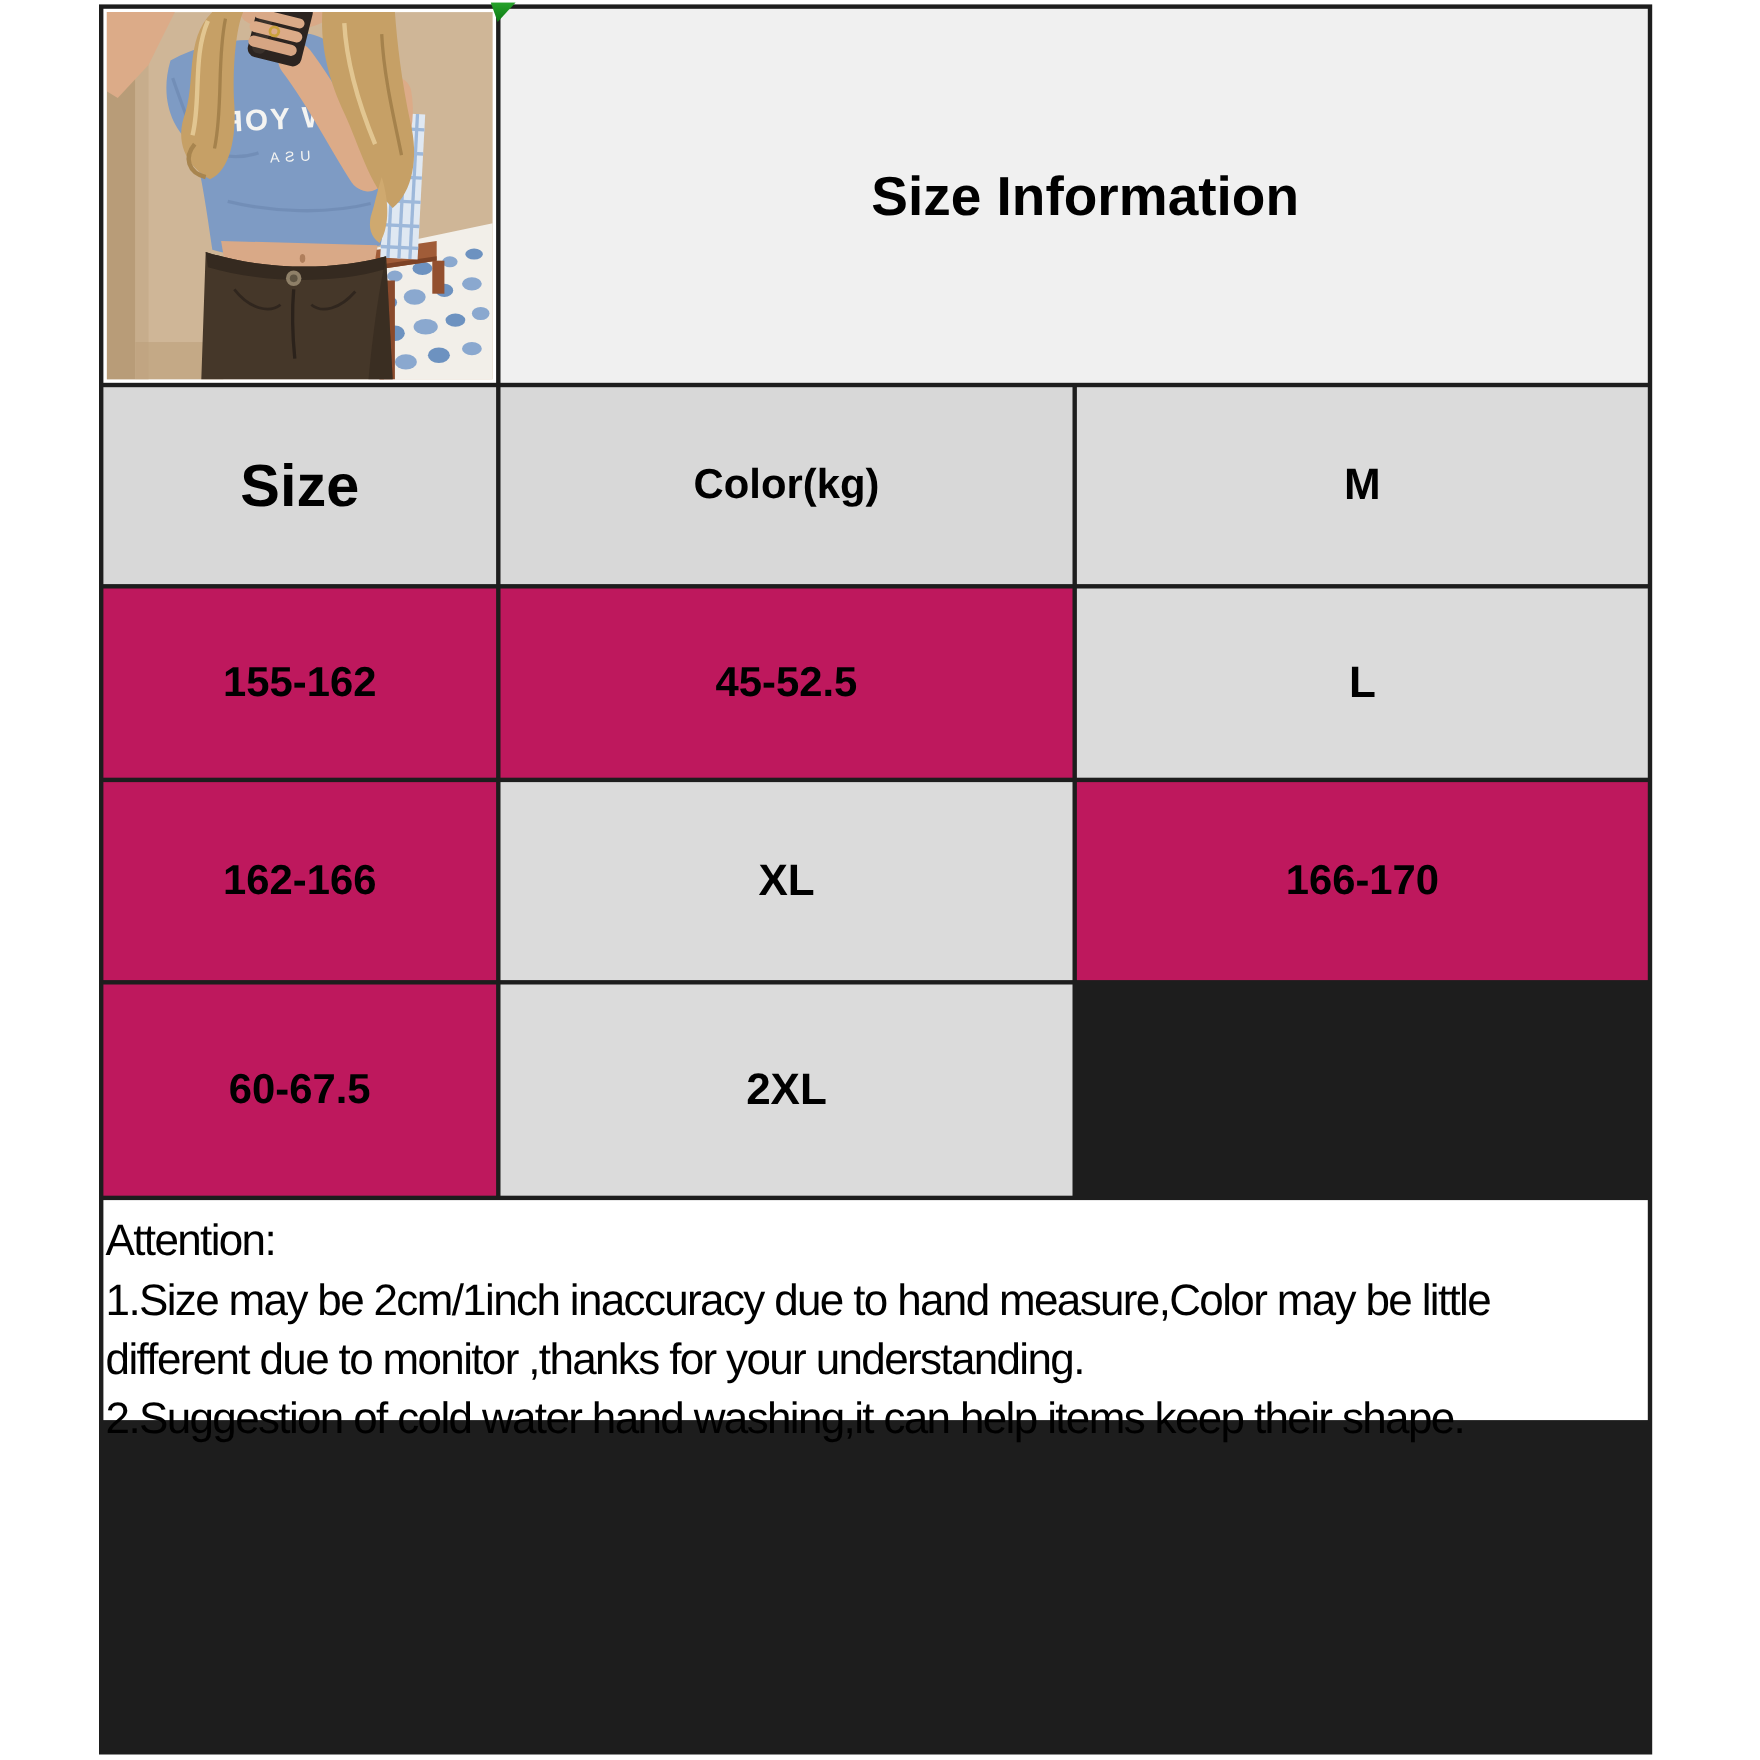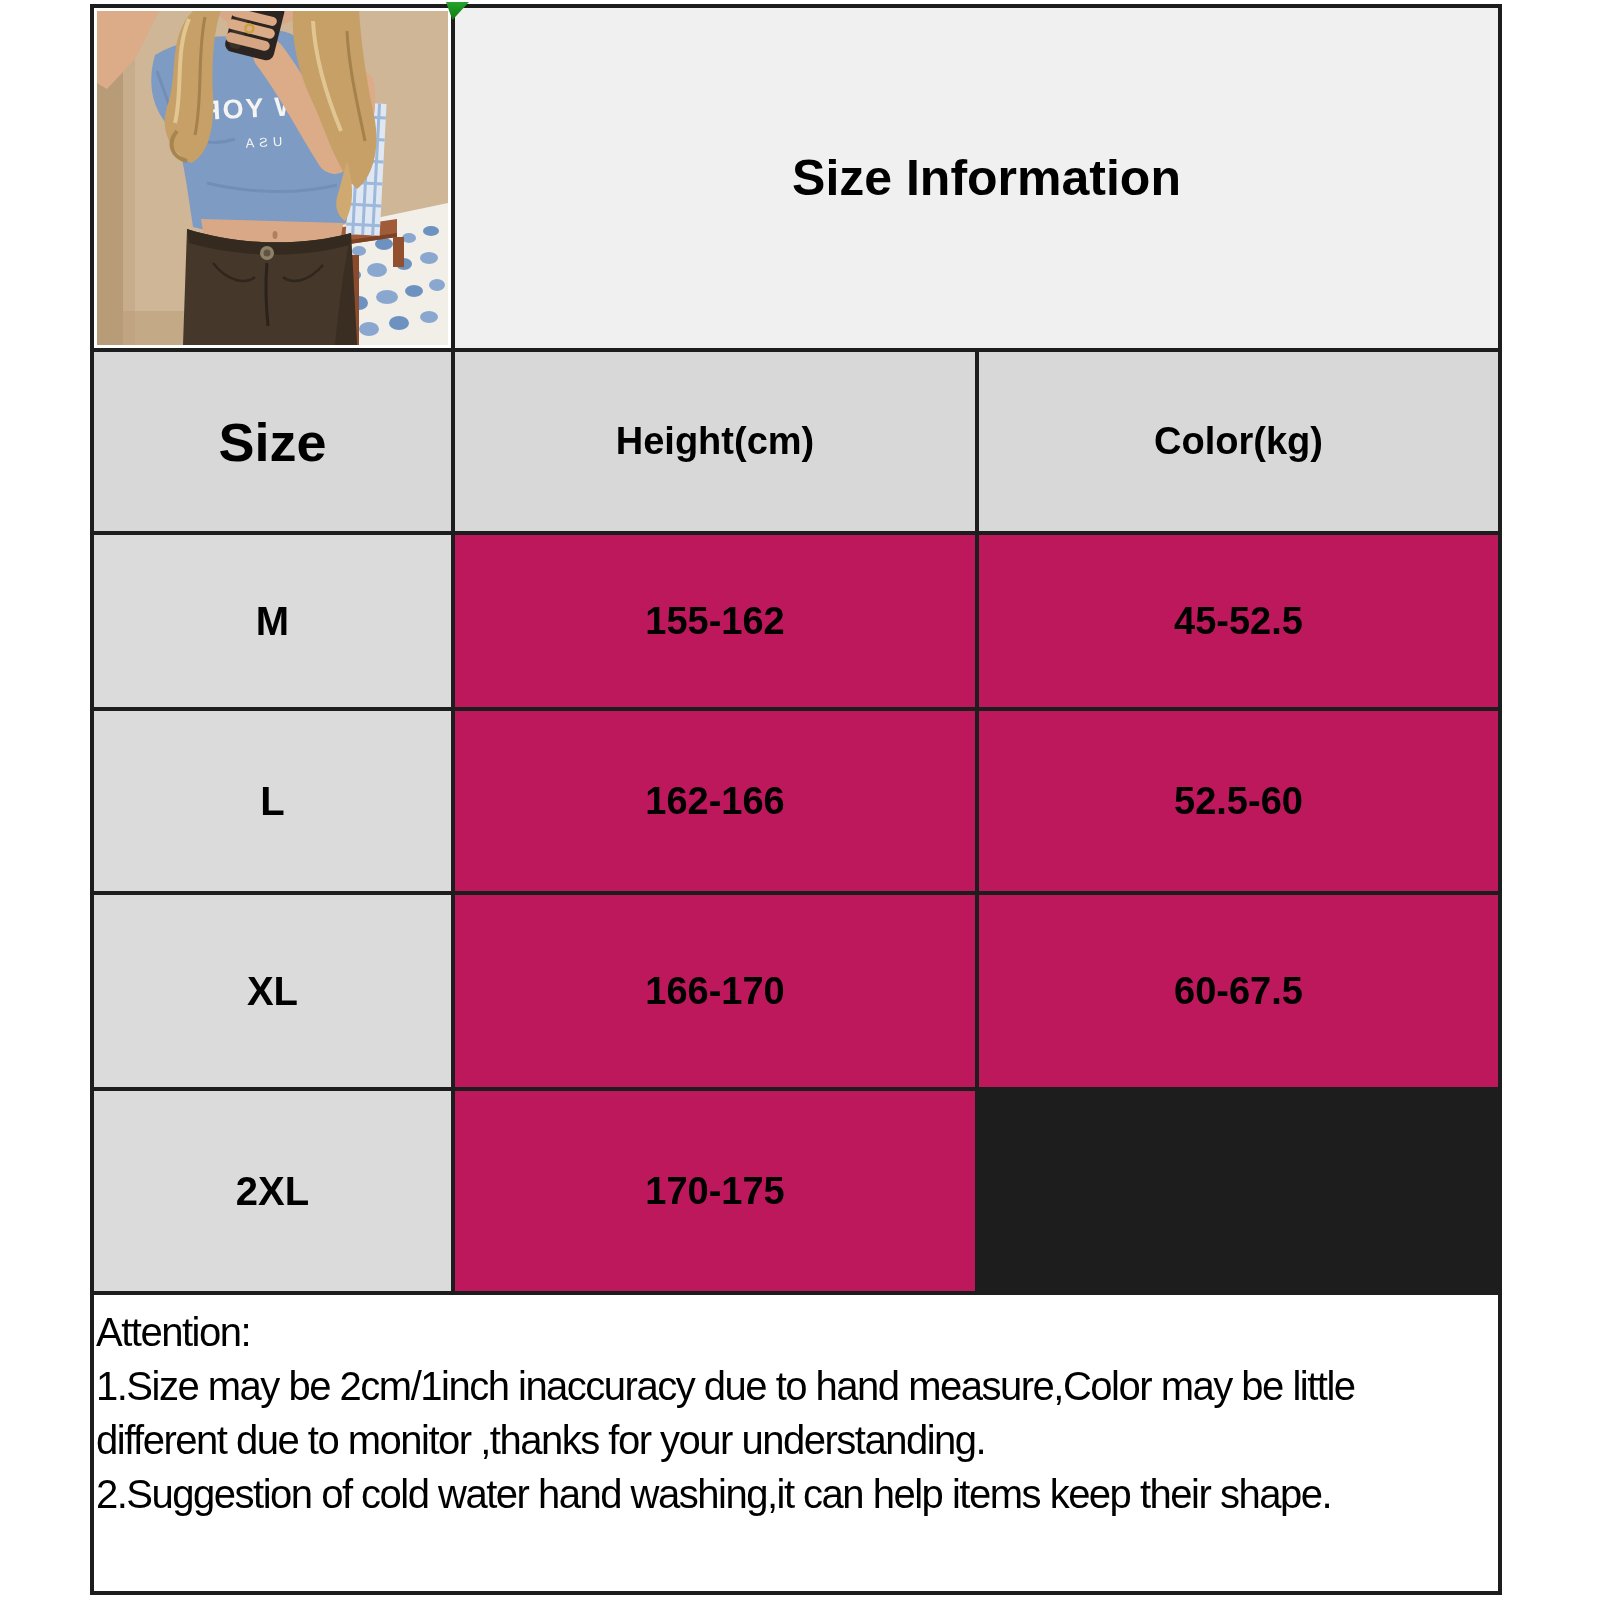--- a/index.html
+++ b/index.html
@@ -139,37 +139,34 @@
         <path d="M196,0 C194,36 204,66 216,92 C230,122 238,156 260,178 C278,164 284,132 276,100 C268,62 264,28 262,0 Z" fill="#c6a066"></path>
         <path d="M250,150 C258,176 256,198 248,210 C240,204 238,196 240,186 C244,174 246,162 250,150 Z" fill="#cfa96f"></path>
         <path d="M216,10 C218,48 230,86 244,120" stroke="#e4ca96" stroke-width="4" fill="none" opacity="0.9"></path>
         <path d="M250,20 C252,60 262,100 268,130" stroke="#9c7a46" stroke-width="3" fill="none" opacity="0.8"></path>
       </svg>
     </div>
 
     <div class="cell title-cell">Size Information</div>
 
     <div class="cell hdr size">Size</div>
-    <div class="cell hdr col">Height(cm)</div>
     <div class="cell hdr col">Color(kg)</div>
 
     <div class="cell label">M</div>
     <div class="cell value">155-162</div>
     <div class="cell value">45-52.5</div>
 
     <div class="cell label">L</div>
     <div class="cell value">162-166</div>
-    <div class="cell value">52.5-60</div>
 
     <div class="cell label">XL</div>
     <div class="cell value">166-170</div>
     <div class="cell value">60-67.5</div>
 
     <div class="cell label">2XL</div>
-    <div class="cell value">170-175</div>
 
     <div class="attention">
       <div class="line">Attention:</div>
       <div class="line">1.Size may be 2cm/1inch inaccuracy due to hand measure,Color may be little</div>
       <div class="line">different due to monitor ,thanks for your understanding.</div>
       <div class="line">2.Suggestion of cold water hand washing,it can help items keep their shape.</div>
     </div>
 
     <div class="corner-marker"></div>
   </div>

